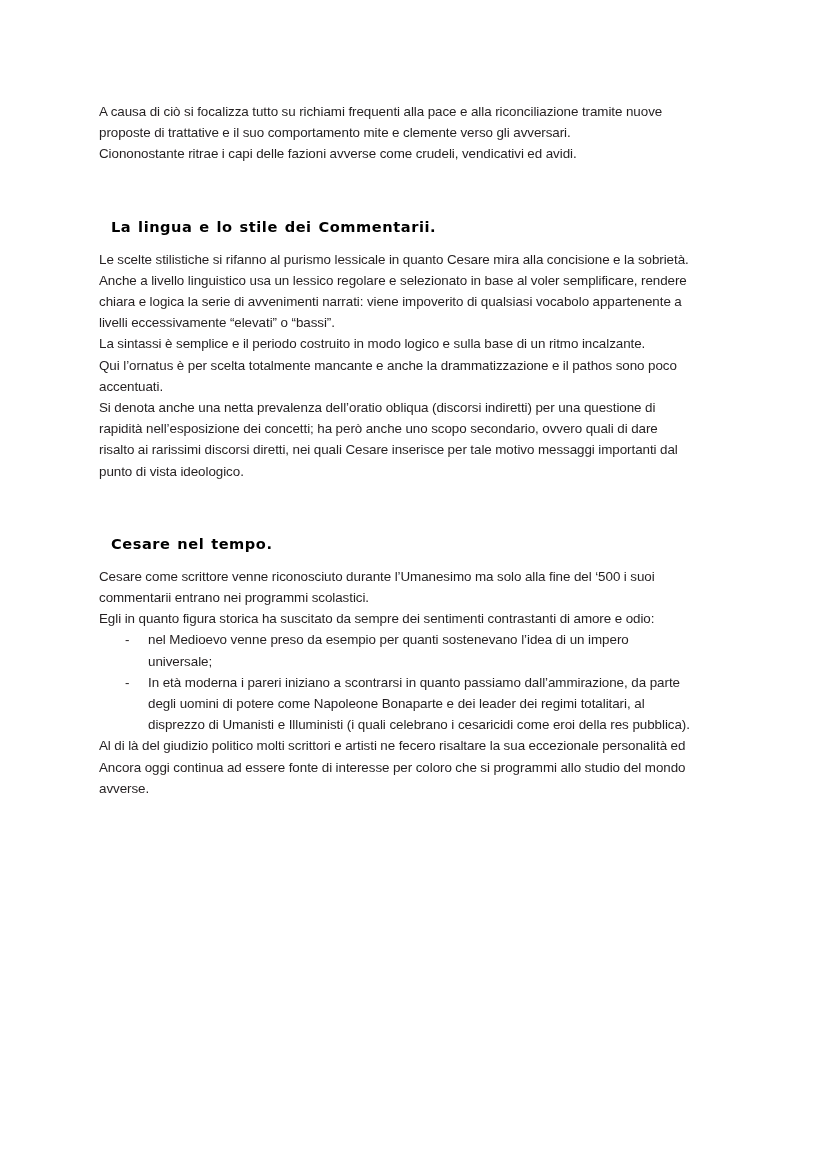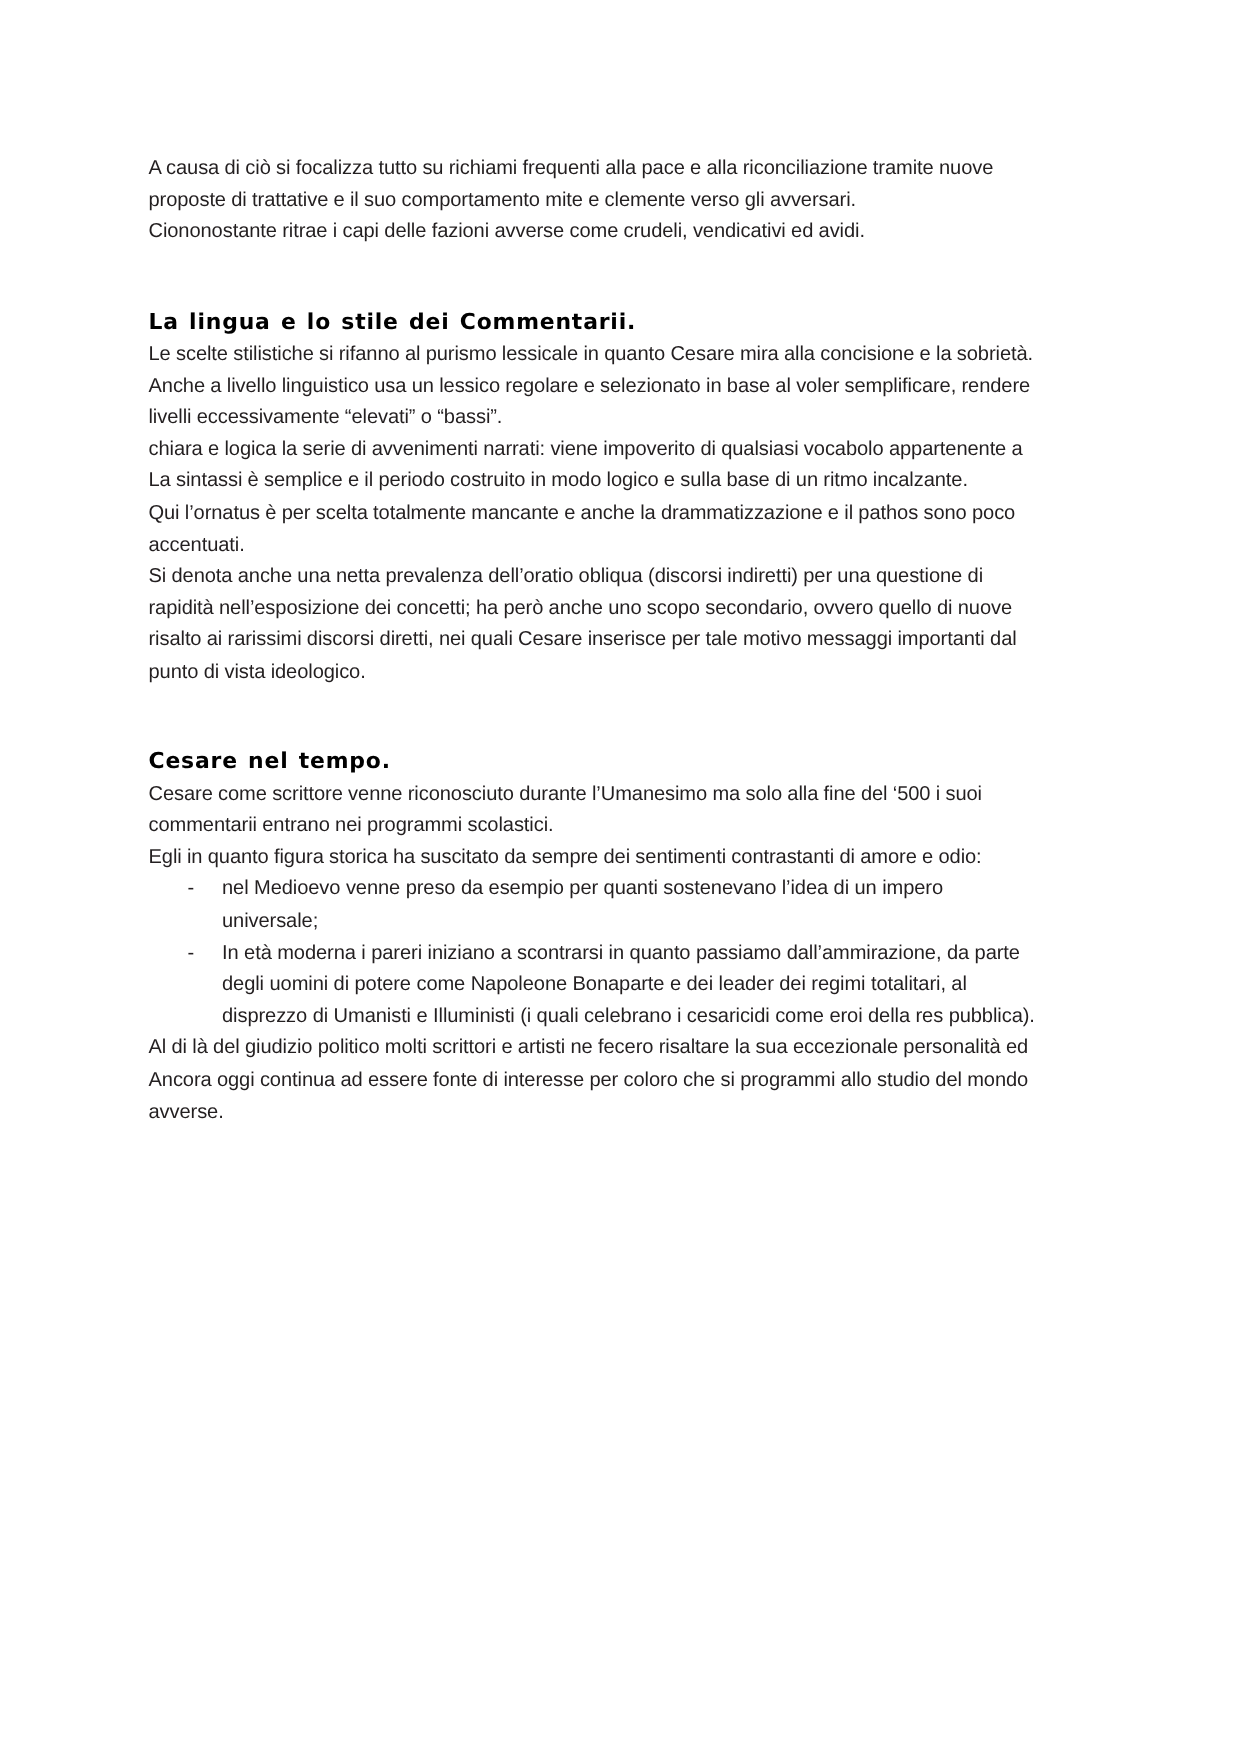--- a/index.html
+++ b/index.html
@@ -33,21 +33,21 @@
   }
   .para .ln {
     display: block;
   }
   .heading {
     font-family: "DejaVu Sans", sans-serif;
     font-size: 14.6px;
     font-weight: bold;
     color: #000000;
     line-height: 21px;
-    margin: 0;
+    margin: 12px;
     letter-spacing: 0.55px;
     word-spacing: 1.2px;
   }
   .gap-before-heading {
     height: 39px;
   }
   .block {
     margin: 0;
     padding: 0;
   }
@@ -91,27 +91,27 @@
       </p>
     </div>
 
     <div class="gap-before-heading"></div>
 
     <div class="block">
       <h2 class="heading">La lingua e lo stile dei Commentarii.</h2>
       <p class="para">
         <span class="ln">Le scelte stilistiche si rifanno al purismo lessicale in quanto Cesare mira alla concisione e la sobrietà.</span>
         <span class="ln">Anche a livello linguistico usa un lessico regolare e selezionato in base al voler semplificare, rendere</span>
+        <span class="ln">chiara e logica la serie di avvenimenti narrati: viene impoverito di qualsiasi vocabolo appartenente a</span>
         <span class="ln">livelli eccessivamente “elevati” o “bassi”.</span>
-        <span class="ln">chiara e logica la serie di avvenimenti narrati: viene impoverito di qualsiasi vocabolo appartenente a</span>
         <span class="ln">La sintassi è semplice e il periodo costruito in modo logico e sulla base di un ritmo incalzante.</span>
         <span class="ln">Qui l’ornatus è per scelta totalmente mancante e anche la drammatizzazione e il pathos sono poco</span>
         <span class="ln">accentuati.</span>
         <span class="ln">Si denota anche una netta prevalenza dell’oratio obliqua (discorsi indiretti) per una questione di</span>
-        <span class="ln">rapidità nell’esposizione dei concetti; ha però anche uno scopo secondario, ovvero quello di nuove</span>
+        <span class="ln">rapidità nell’esposizione dei concetti; ha però anche uno scopo secondario, ovvero quali di dare</span>
         <span class="ln">risalto ai rarissimi discorsi diretti, nei quali Cesare inserisce per tale motivo messaggi importanti dal</span>
         <span class="ln">punto di vista ideologico.</span>
       </p>
     </div>
 
     <div class="gap-before-heading"></div>
 
     <div class="block">
       <h2 class="heading">Cesare nel tempo.</h2>
       <p class="para">

